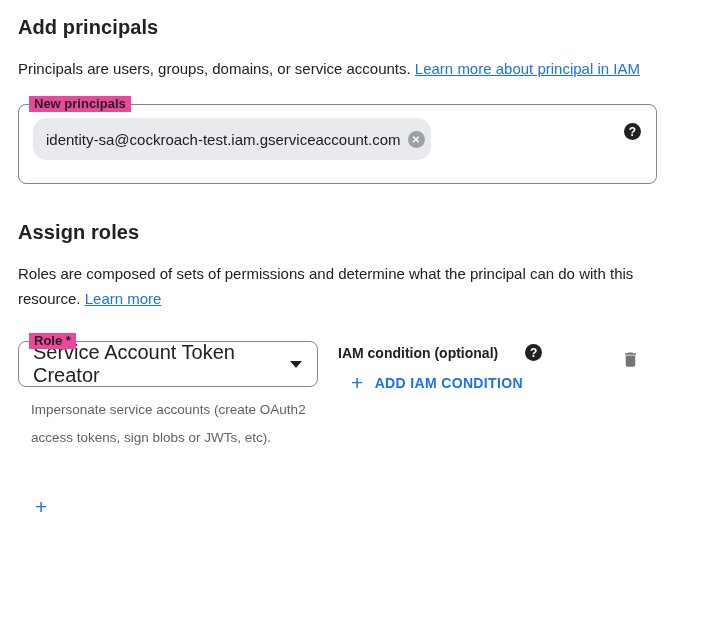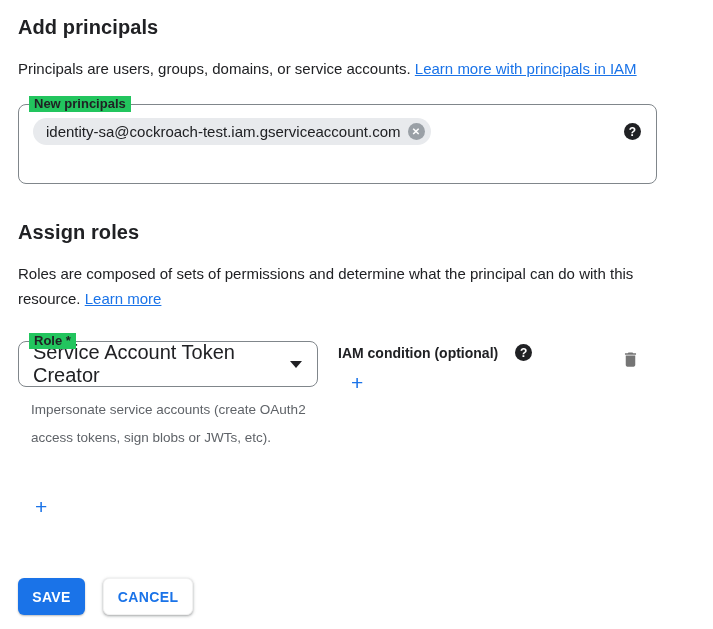--- a/index.html
+++ b/index.html
@@ -35,41 +35,41 @@
   .outlined-field {
     position: relative;
     border: 1px solid #80868b;
     border-radius: 8px;
     background: #fff;
   }
   .field-label {
     position: absolute;
     top: -9px;
     left: 10px;
-    background: #22c55e;
+    background: #ec4899;
     padding: 0 5px;
     font-size: 13px;
     font-weight: 700;
     color: #202124;
     line-height: 16px;
     white-space: nowrap;
   }
 
   .principals-field {
     margin-top: 23px;
     width: 639px;
     height: 80px;
     padding: 13px 14px;
   }
   .chip {
     display: inline-flex;
     align-items: center;
     background: #e8eaed;
     border-radius: 14px;
-    height: 27px;
+    height: 42px;
     padding: 0 6px 0 13px;
     max-width: 560px;
   }
   .chip-text {
     font-size: 15px;
     color: #202124;
     white-space: nowrap;
   }
   .chip-close {
     margin-left: 7px;
@@ -134,21 +134,21 @@
     width: 287px;
     font-size: 13.5px;
     line-height: 28px;
     color: #5f6368;
   }
 
   .cond-col { margin-left: 20px; flex: 1 1 auto; }
   .cond-label-row {
     display: flex;
     align-items: center;
-    gap: 17px;
+    gap: 27px;
     margin-top: 3px;
   }
   .cond-label {
     font-size: 14px;
     font-weight: 700;
     color: #202124;
   }
 
   .text-btn {
     display: inline-flex;
@@ -220,21 +220,21 @@
     box-shadow: 0 1px 2px rgba(60,64,67,0.30), 0 1px 3px 1px rgba(60,64,67,0.15);
   }
 </style>
 </head>
 <body>
 
 <div class="page">
 
   <h1>Add principals</h1>
 
-  <p class="body-text"><span>Principals are users, groups, domains, or service accounts. </span><a class="link">Learn more with principals in IAM</a></p>
+  <p class="body-text"><span>Principals are users, groups, domains, or service accounts. </span><a class="link">Learn more about principal in IAM</a></p>
 
   <div class="outlined-field principals-field">
     <span class="field-label">New principals</span>
     <div class="chip">
       <span class="chip-text">identity-sa@cockroach-test.iam.gserviceaccount.com</span>
       <span class="chip-close">✕</span>
     </div>
     <span class="help-circle principals-help">?</span>
   </div>
 
@@ -253,35 +253,32 @@
       <p class="role-helper">Impersonate service accounts (create OAuth2 access tokens, sign blobs or JWTs, etc).</p>
     </div>
 
     <div class="cond-col">
       <div class="cond-label-row">
         <span class="cond-label">IAM condition (optional)</span>
         <span class="help-circle">?</span>
       </div>
       <button class="text-btn add-condition-btn">
         <span class="plus-glyph">+</span>
+        <span>ADD IAM CONDITION</span>
       </button>
     </div>
 
     <div class="trash-col">
       <button class="icon-btn">
         <svg width="19" height="21" viewBox="0 0 24 24" fill="#757575" xmlns="http://www.w3.org/2000/svg">
           <path d="M6 19c0 1.1.9 2 2 2h8c1.1 0 2-.9 2-2V7H6v12zM19 4h-3.5l-1-1h-5l-1 1H5v2h14V4z"></path>
         </svg>
       </button>
     </div>
 
   </div>
 
   <button class="text-btn add-role-btn">
     <span class="plus-glyph">+</span>
   </button>
 
-  <div class="btn-row">
-    <button class="btn btn-primary">SAVE</button>
-    <button class="btn btn-secondary">CANCEL</button>
-  </div>
 
 </div>
 
 </body></html>

